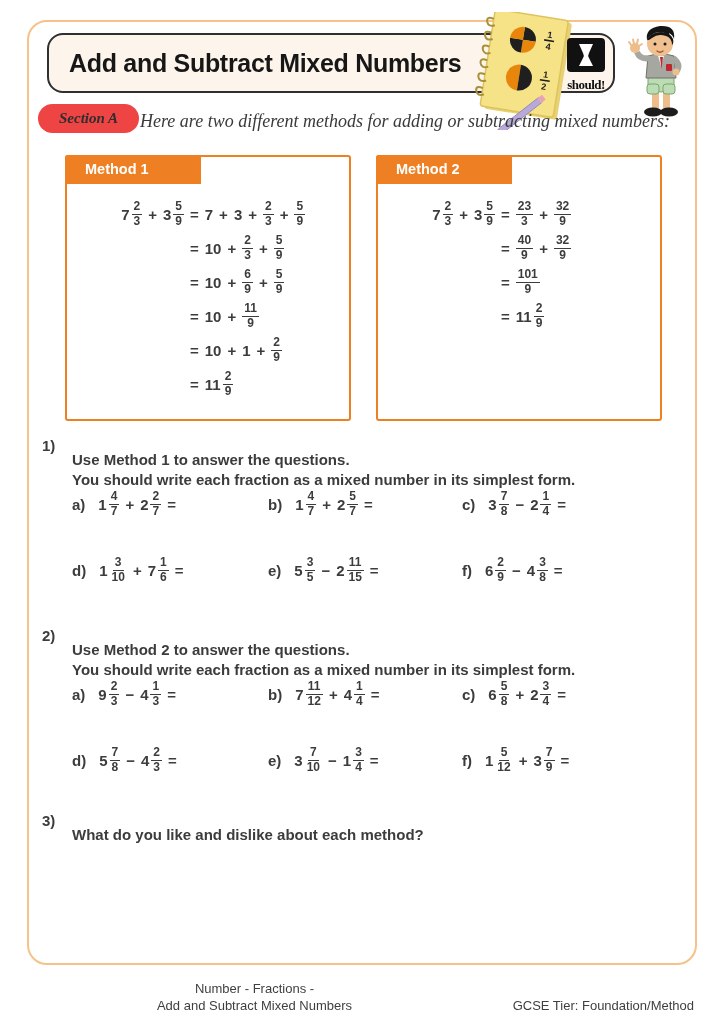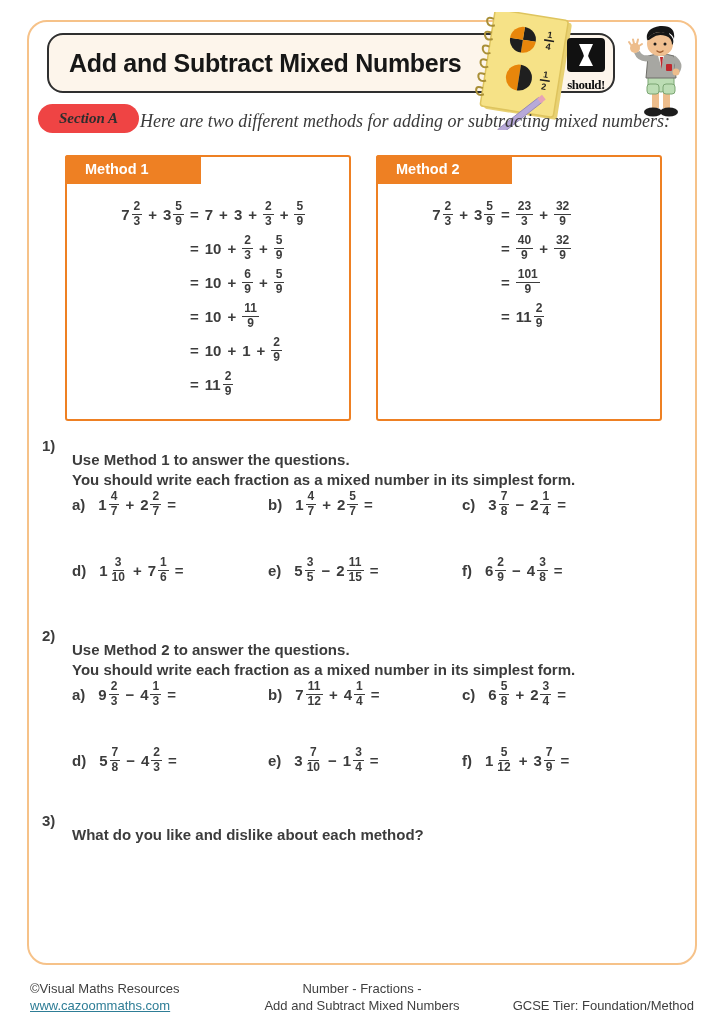--- a/index.html
+++ b/index.html
@@ -574,24 +574,20 @@
 
     <div class="q-header" style="top:375px;">
       <span class="q-num">3)</span>
       <div class="q-text">
         <div>What do you like and dislike about each method?</div>
       </div>
     </div>
   </div>
 
   <div class="footer">
-    <div class="footer-left">
-      <div>©Visual Maths Resources</div>
-      <div><span class="site-link">www.cazoommaths.com</span></div>
-    </div>
     <div class="footer-center">
       <div>Number - Fractions -</div>
       <div>Add and Subtract Mixed Numbers</div>
     </div>
     <div class="footer-right">
       <div>GCSE Tier: Foundation/Method</div>
     </div>
   </div>
 </div>
 

